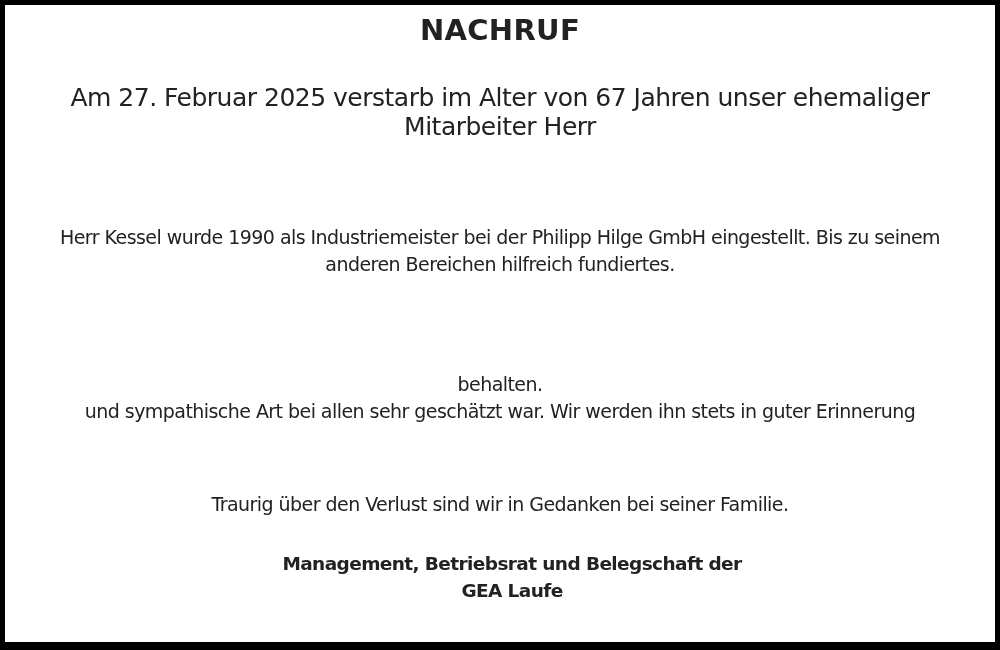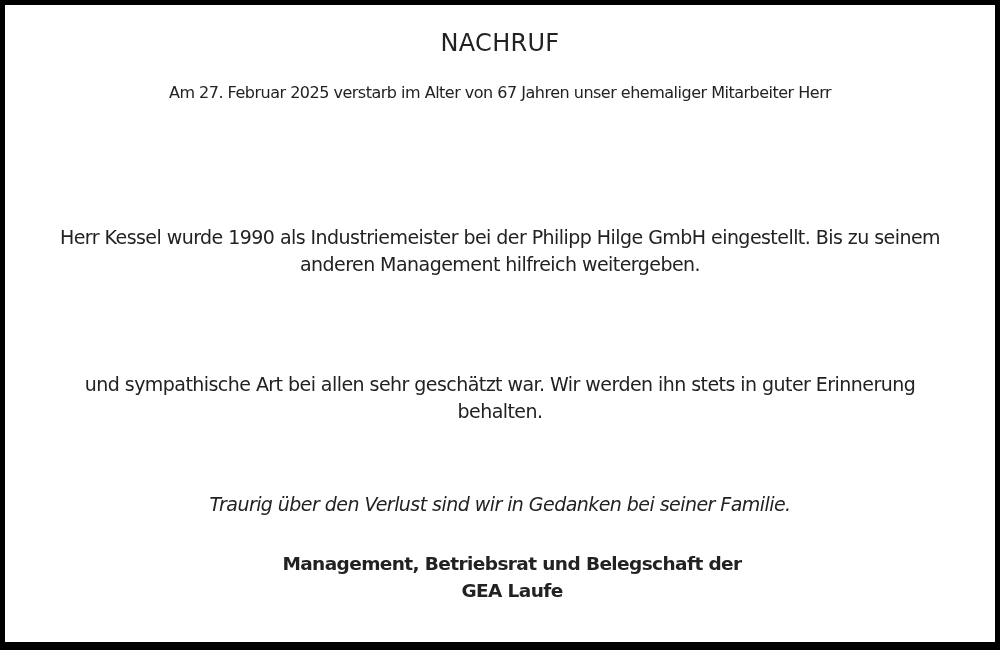--- a/index.html
+++ b/index.html
@@ -17,30 +17,30 @@
       width: 990px;
       height: 637px;
       background: #ffffff;
       color: #222222;
       font-family: "DejaVu Sans", "Liberation Sans", sans-serif;
       text-align: center;
     }
     .title {
       position: absolute;
       left: 0; right: 0;
-      top: 24px;
-      font-size: 24px;
-      font-weight: normal;
+      top: 8px;
+      font-size: 29px;
+      font-weight: bold;
       letter-spacing: 0.3px;
     }
     .intro {
       position: absolute;
       left: 0; right: 0;
       top: 78px;
-      font-size: 16px;
+      font-size: 25px;
       letter-spacing: -0.5px;
     }
     .name {
       position: absolute;
       left: 0; right: 0;
       top: 140px;
       font-size: 36px;
       font-weight: bold;
       letter-spacing: 0.2px;
     }
@@ -48,21 +48,21 @@
       position: absolute;
       left: 10px; right: 10px;
       font-size: 19px;
       line-height: 27px;
       letter-spacing: -0.55px;
       margin: 0;
     }
     .para .line { display: block; white-space: nowrap; }
     .p1 { top: 219px; }
     .p2 { top: 366px; }
-    .p3 { top: 486px; font-style: italic; }
+    .p3 { top: 486px; }
     .sign {
       position: absolute;
       left: 0; right: 0;
       top: 545px;
       font-size: 18.5px;
       font-weight: bold;
       line-height: 27px;
       letter-spacing: -0.6px;
       padding-left: 24px;
     }
@@ -70,26 +70,26 @@
   </style>
 </head>
 <body>
 
 <div class="frame">
   <div class="title">NACHRUF</div>
   <div class="intro">Am 27. Februar 2025 verstarb im Alter von 67 Jahren unser ehemaliger Mitarbeiter Herr</div>
 
   <div class="para p1">
     <span class="line">Herr Kessel wurde 1990 als Industriemeister bei der Philipp Hilge GmbH eingestellt. Bis zu seinem</span>
-    <span class="line">anderen Management hilfreich weitergeben.</span>
+    <span class="line">anderen Bereichen hilfreich fundiertes.</span>
   </div>
 
   <div class="para p2">
+    <span class="line">behalten.</span>
     <span class="line">und sympathische Art bei allen sehr geschätzt war.  Wir werden ihn stets in guter Erinnerung</span>
-    <span class="line">behalten.</span>
   </div>
 
   <div class="para p3">
     <span class="line">Traurig über den Verlust sind wir in Gedanken bei seiner Familie.</span>
   </div>
 
   <div class="sign">
     <span class="line">Management, Betriebsrat und Belegschaft der</span>
     <span class="line">GEA Laufe</span>
   </div>

